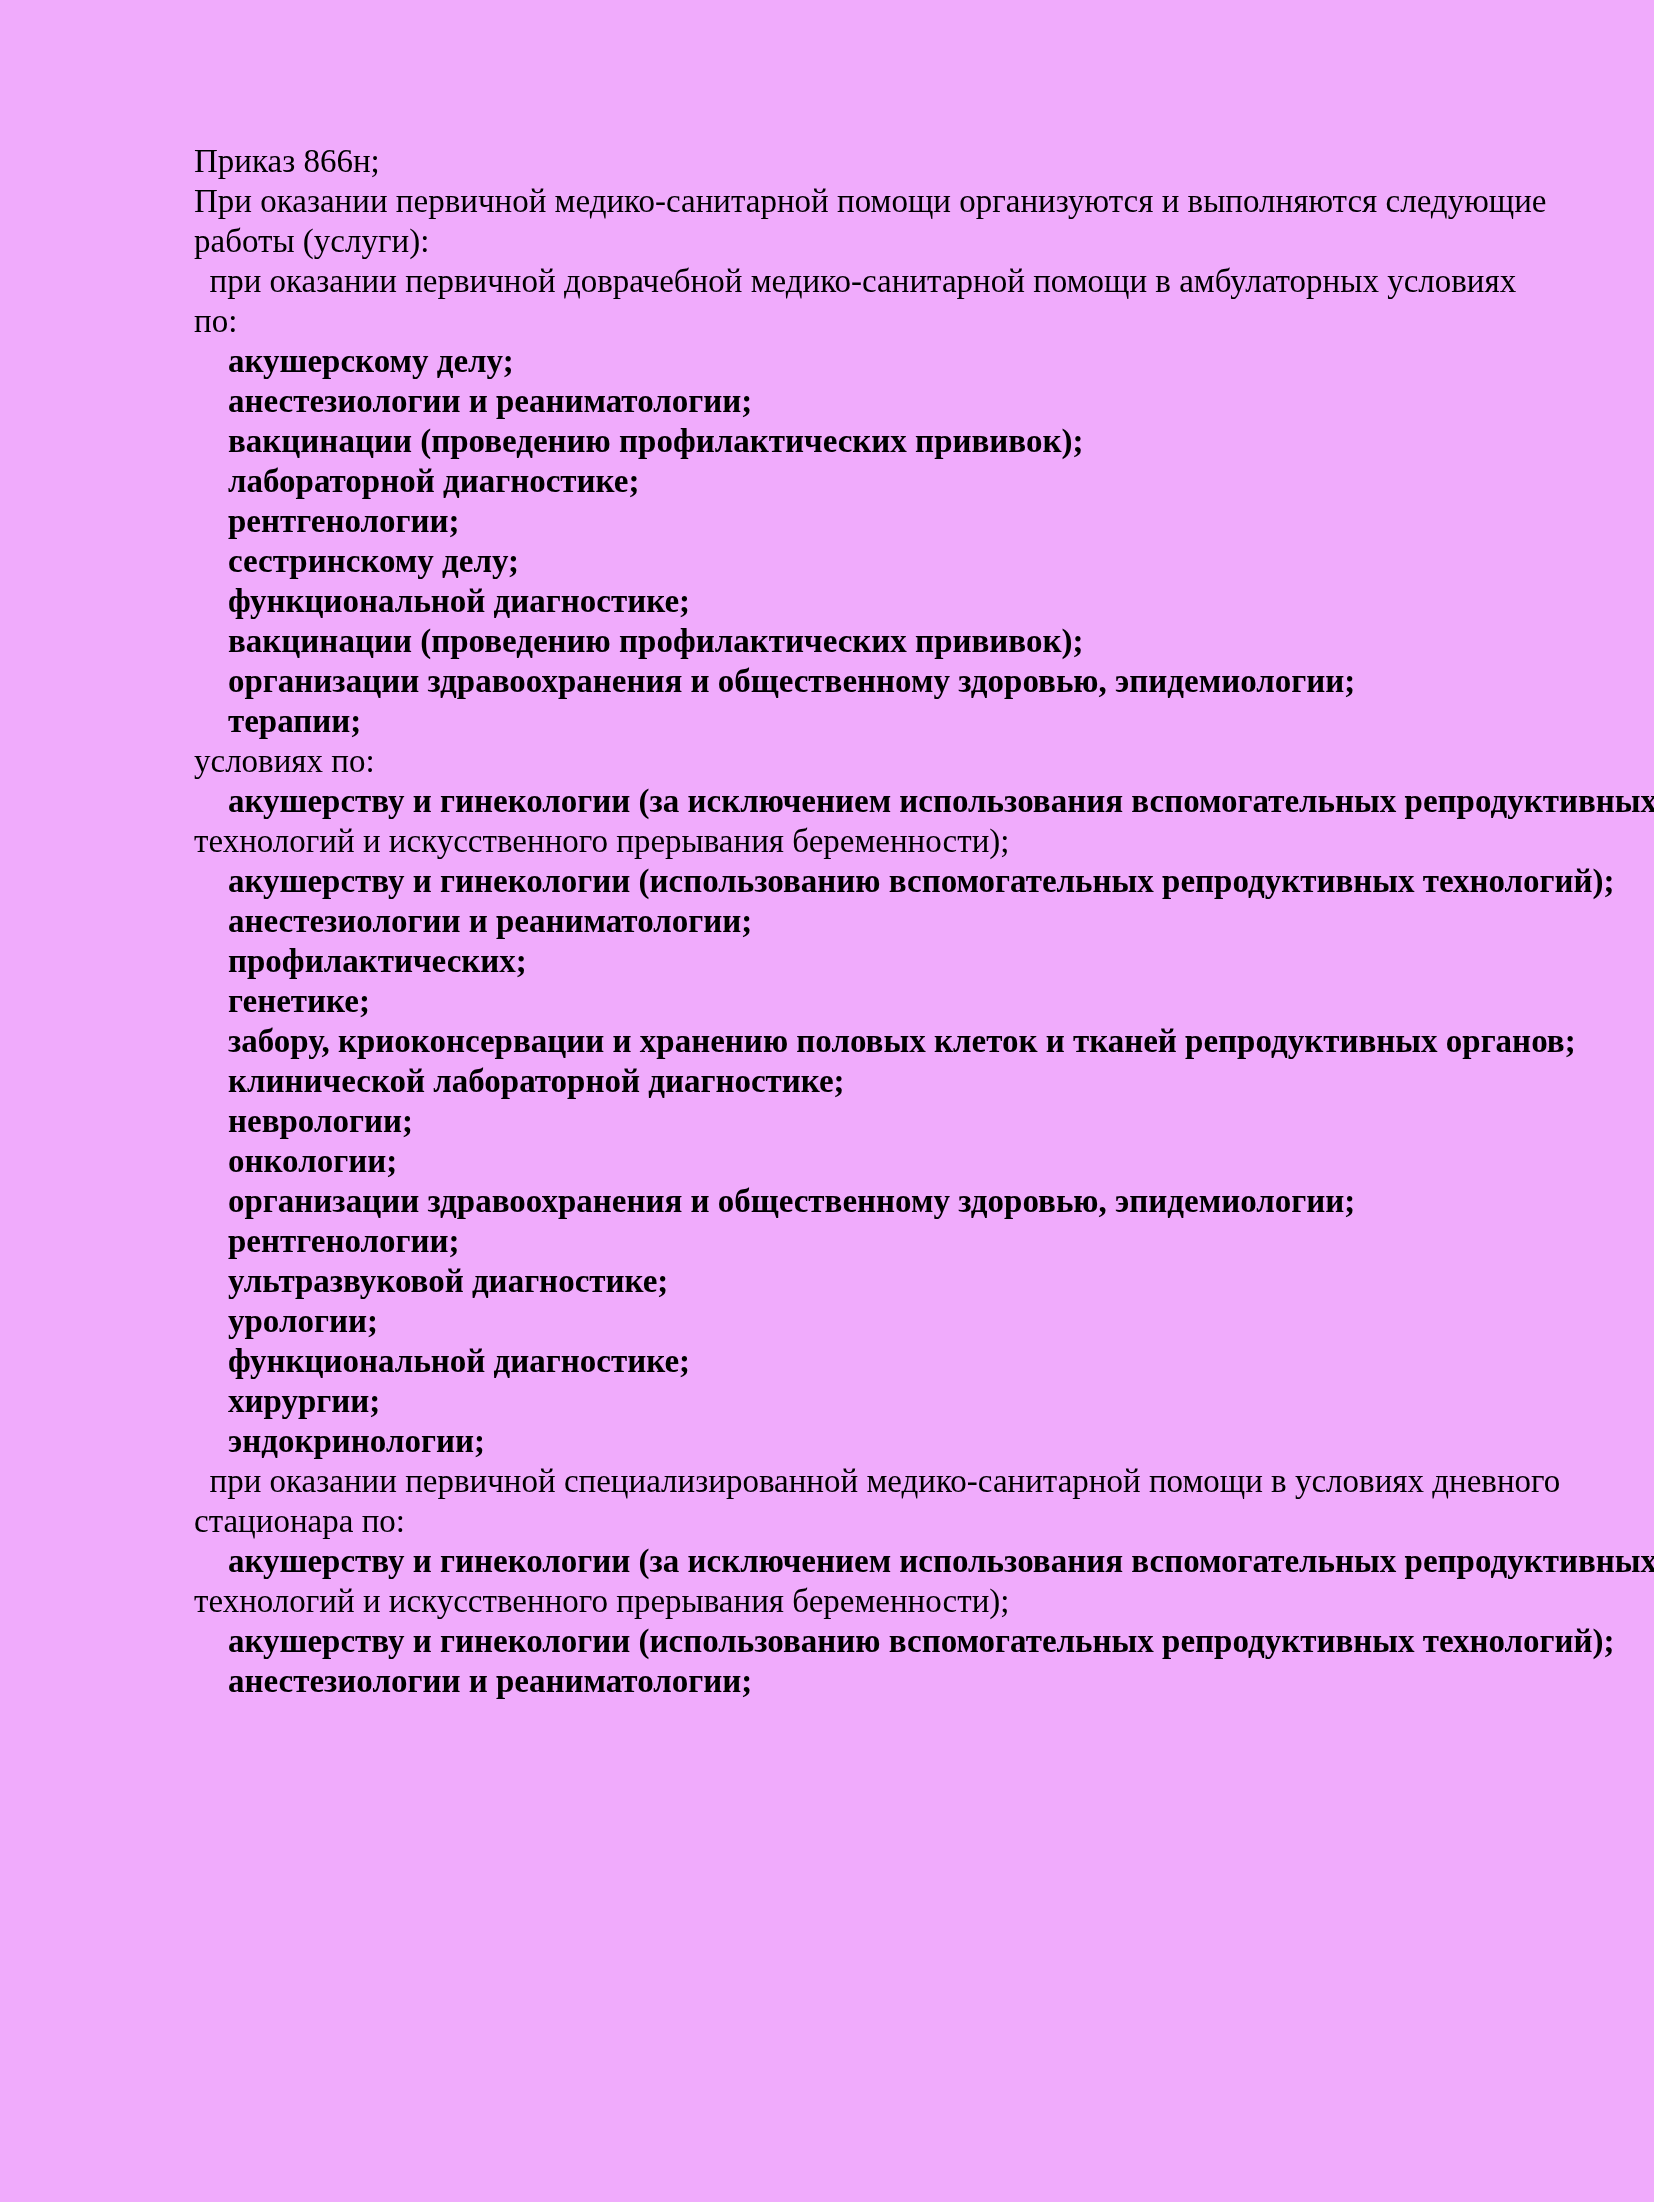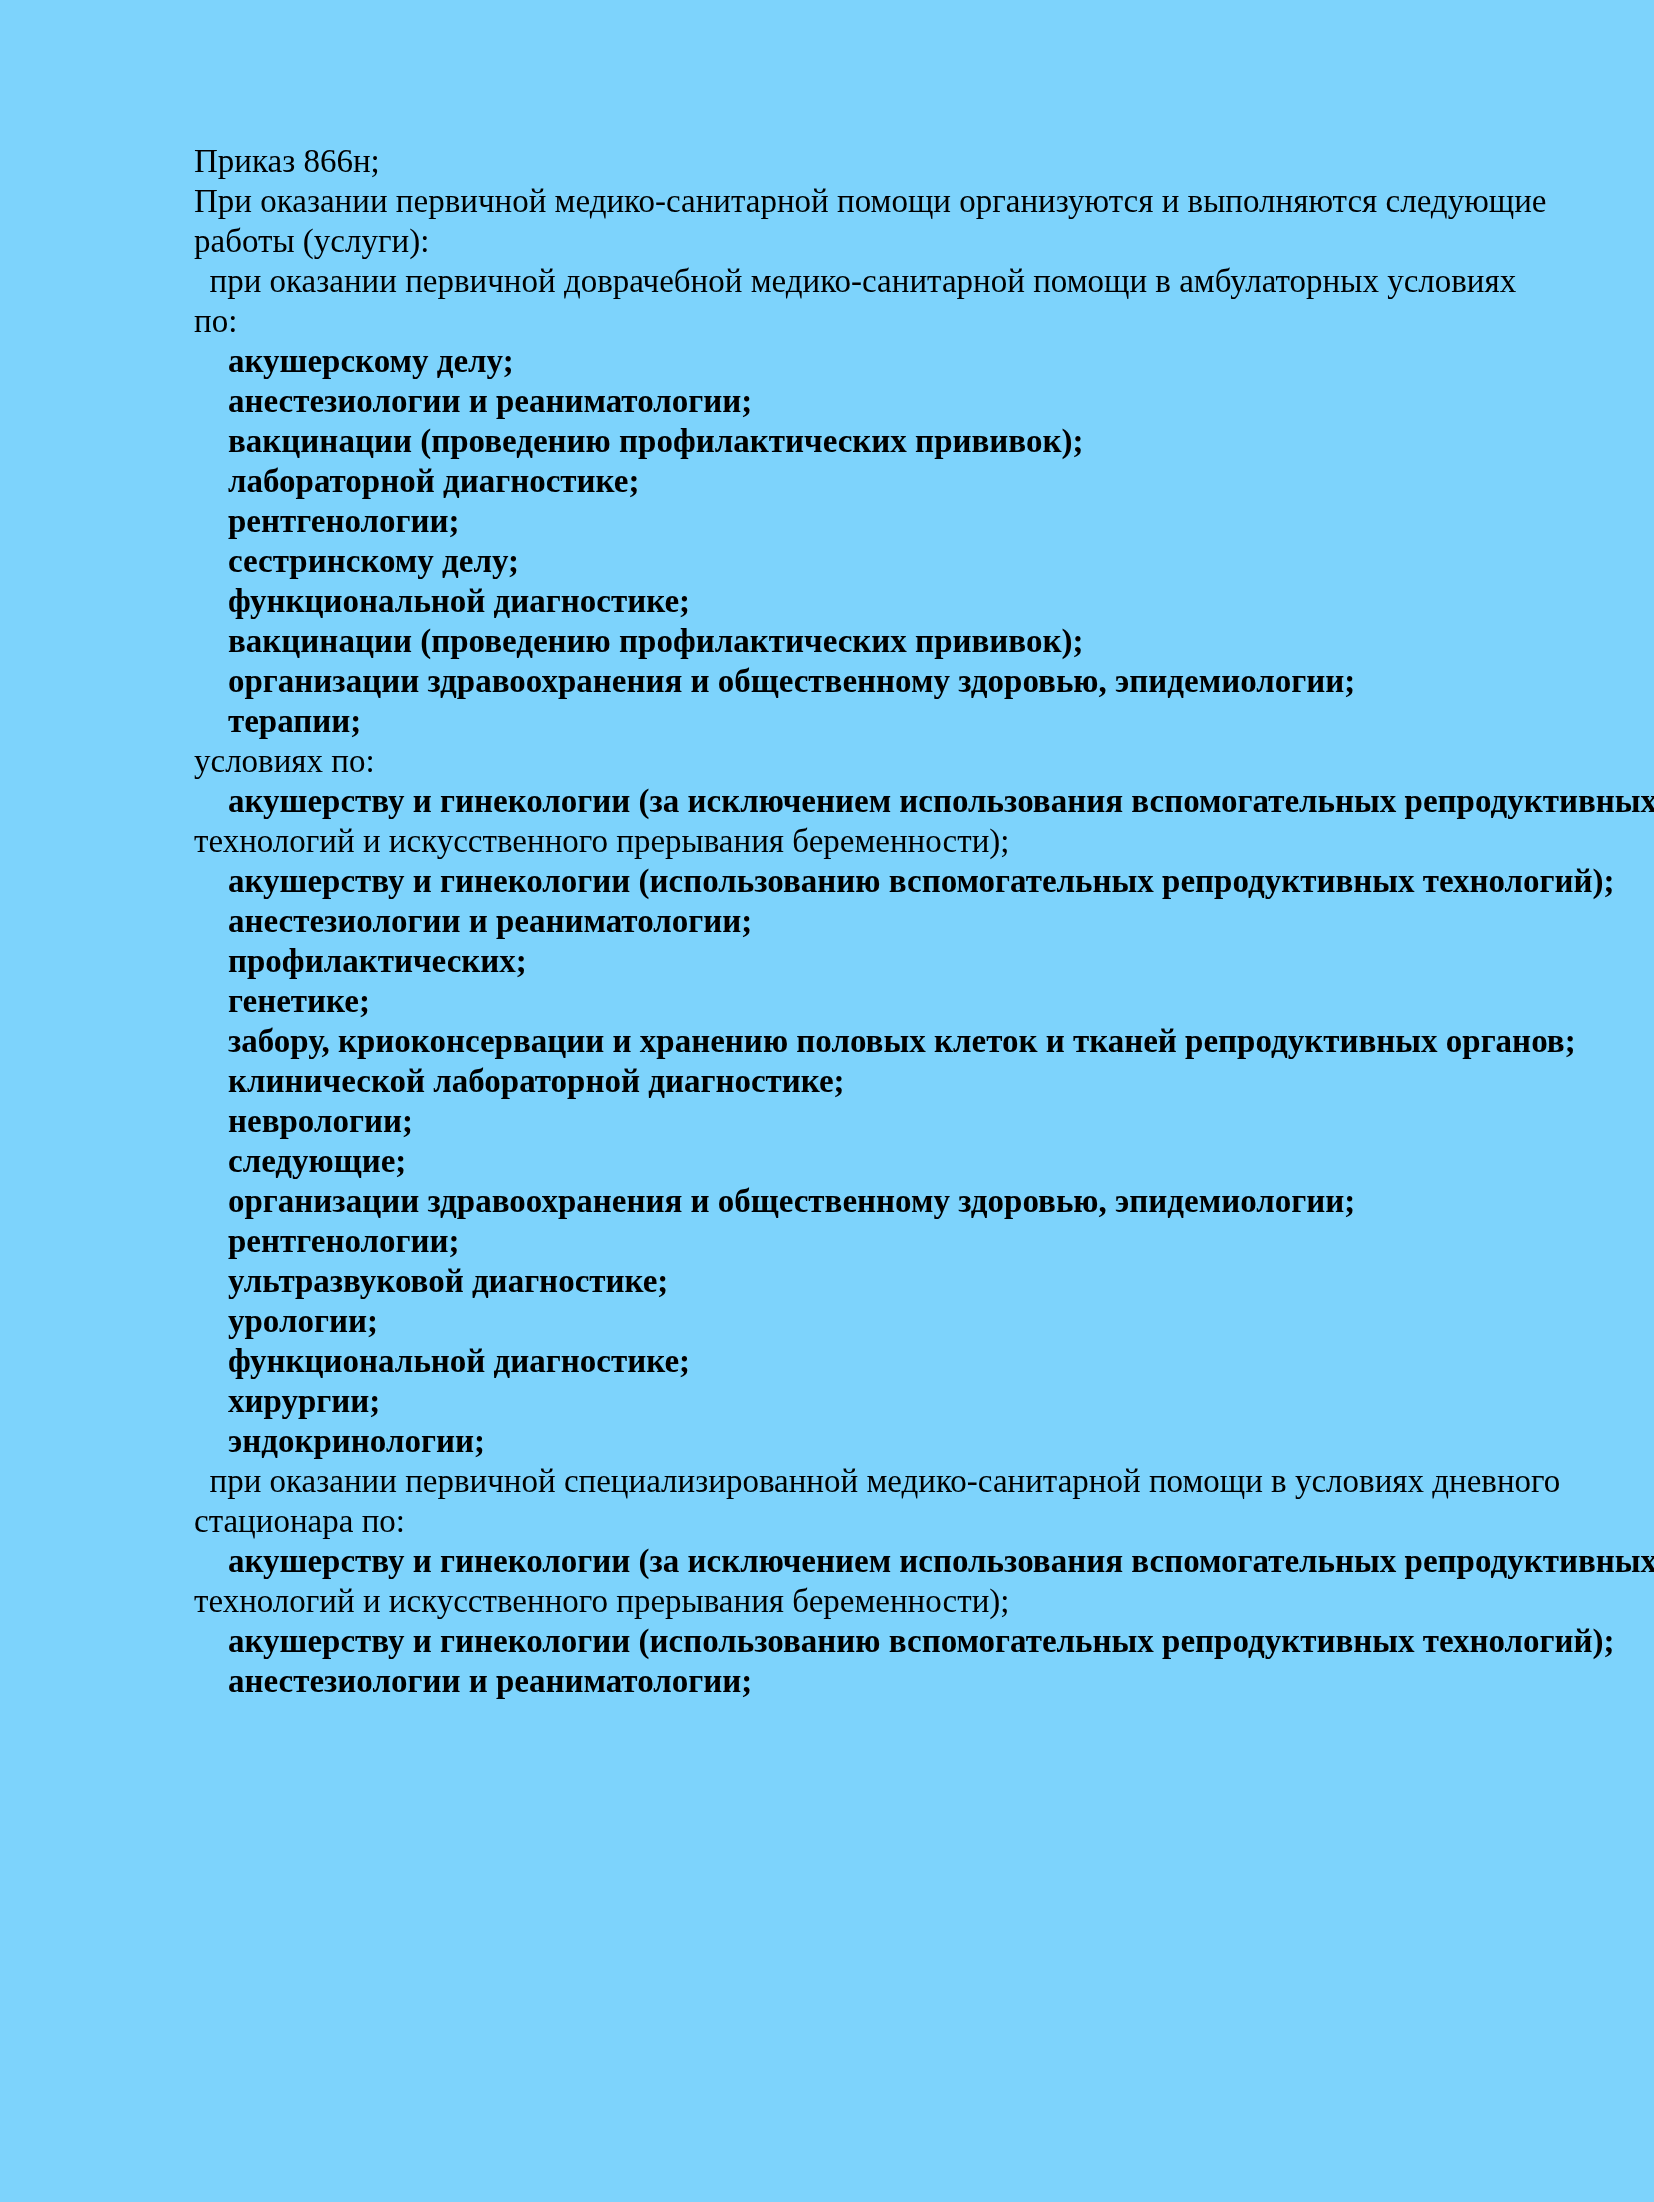--- a/index.html
+++ b/index.html
@@ -29,21 +29,21 @@
     white-space: pre;
     height: 40px;
   }
   .line.ind-0 { padding-left: 0; }
   .line.ind-1 { padding-left: 15.5px; }
   .line.ind-2 { padding-left: 34px; font-weight: bold; }
 </style>
 </head>
 <body>
 
-<div class="page" style="background: #7dd3fc;">
+<div class="page" style="background: #f0abfc;">
   <div class="text-block" style="color: rgb(0, 0, 0);">
       <div class="line ind-0">Приказ 866н;</div>
       <div class="line ind-0">При оказании первичной медико-санитарной помощи организуются и выполняются следующие</div>
       <div class="line ind-0">работы (услуги):</div>
       <div class="line ind-1">при оказании первичной доврачебной медико-санитарной помощи в амбулаторных условиях</div>
       <div class="line ind-0">по:</div>
       <div class="line ind-2">акушерскому делу;</div>
       <div class="line ind-2">анестезиологии и реаниматологии;</div>
       <div class="line ind-2">вакцинации (проведению профилактических прививок);</div>
       <div class="line ind-2">лабораторной диагностике;</div>
@@ -56,21 +56,21 @@
       <div class="line ind-0">условиях по:</div>
       <div class="line ind-2">акушерству и гинекологии (за исключением использования вспомогательных репродуктивных</div>
       <div class="line ind-0">технологий и искусственного прерывания беременности);</div>
       <div class="line ind-2">акушерству и гинекологии (использованию вспомогательных репродуктивных технологий);</div>
       <div class="line ind-2">анестезиологии и реаниматологии;</div>
       <div class="line ind-2">профилактических;</div>
       <div class="line ind-2">генетике;</div>
       <div class="line ind-2">забору, криоконсервации и хранению половых клеток и тканей репродуктивных органов;</div>
       <div class="line ind-2">клинической лабораторной диагностике;</div>
       <div class="line ind-2">неврологии;</div>
-      <div class="line ind-2">следующие;</div>
+      <div class="line ind-2">онкологии;</div>
       <div class="line ind-2">организации здравоохранения и общественному здоровью, эпидемиологии;</div>
       <div class="line ind-2">рентгенологии;</div>
       <div class="line ind-2">ультразвуковой диагностике;</div>
       <div class="line ind-2">урологии;</div>
       <div class="line ind-2">функциональной диагностике;</div>
       <div class="line ind-2">хирургии;</div>
       <div class="line ind-2">эндокринологии;</div>
       <div class="line ind-1">при оказании первичной специализированной медико-санитарной помощи в условиях дневного</div>
       <div class="line ind-0">стационара по:</div>
       <div class="line ind-2">акушерству и гинекологии (за исключением использования вспомогательных репродуктивных</div>

